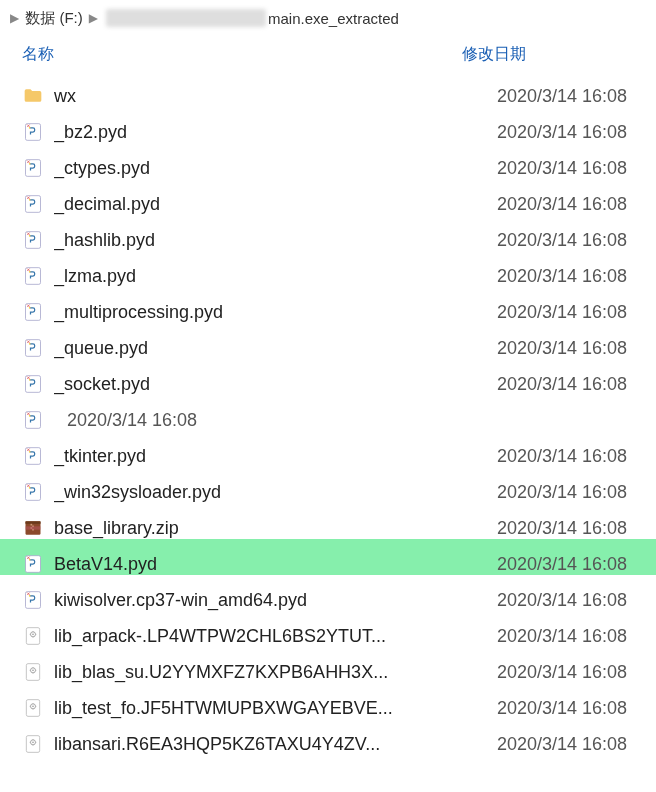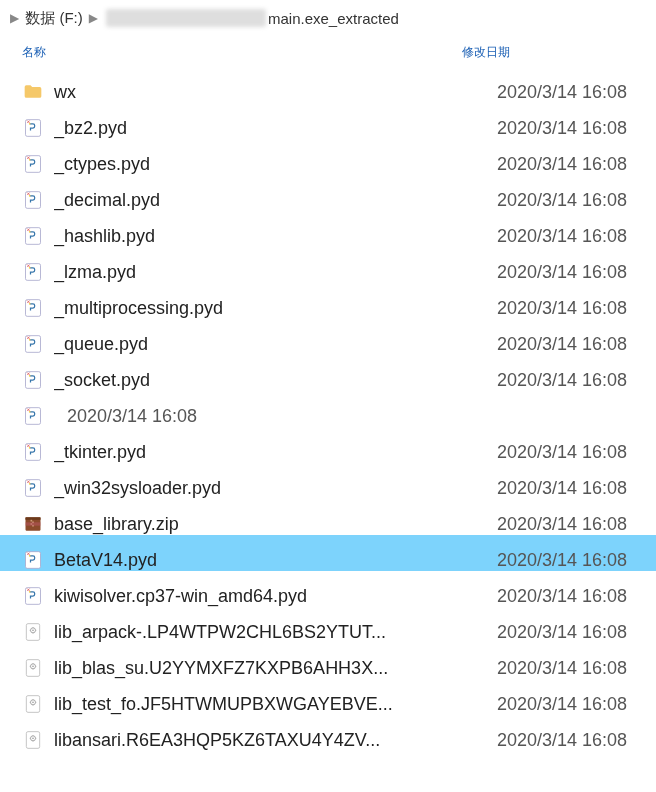--- a/index.html
+++ b/index.html
@@ -37,21 +37,21 @@
       height: 18px;
       background: #dedede;
       filter: blur(2px);
       margin: 0 2px;
       border-radius: 2px;
     }
     .columns-header {
       display: flex;
       padding: 8px 0 6px;
       color: #1a5fb4;
-      font-size: 12px;
+      font-size: 16px;
     }
     .col-name {
       padding-left: 22px;
       flex: 0 0 462px;
     }
     .col-date {
       flex: 1;
     }
     .file-list {
       display: flex;
@@ -60,21 +60,21 @@
     .file-row {
       display: flex;
       align-items: flex-end;
       height: 36px;
       padding-left: 22px;
       font-size: 18px;
       color: #222;
       cursor: default;
     }
     .file-row.selected {
-      background: #7dd3fc;
+      background: #86efac;
     }
     .file-icon {
       width: 22px;
       height: 22px;
       margin-right: 10px;
       flex-shrink: 0;
       display: flex;
       align-items: center;
       justify-content: center;
     }

